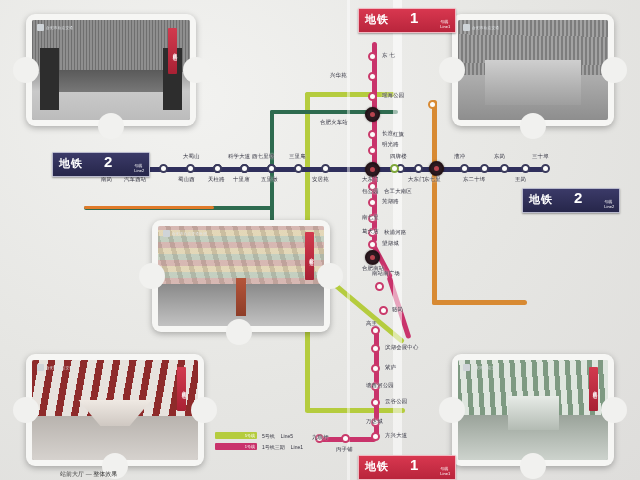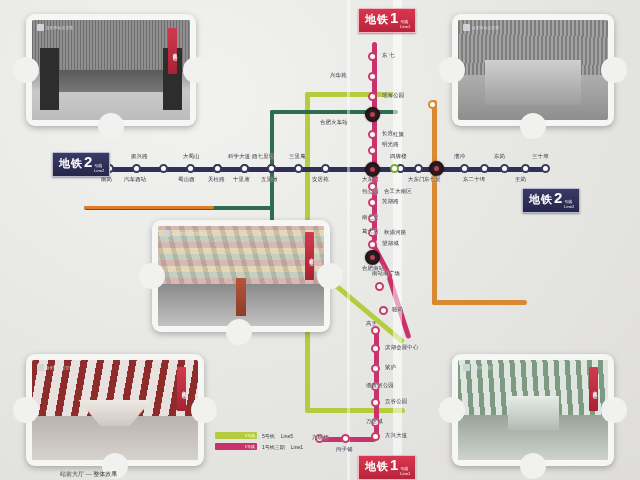--- a/index.html
+++ b/index.html
@@ -40,20 +40,21 @@
   }
   .lbl.r{text-align:right;}
   
   .badge{
     position:absolute;z-index:30;
     color:#fff;font-weight:bold;
     padding:3px 5px 3px 6px;
     display:flex;align-items:baseline;
     box-shadow:0 1px 2px rgba(0,0,0,.35);
     border-radius:1px;
+    gap:20px;
   }
   .badge .bt{font-size:11px;letter-spacing:1px;}
   .badge .bn{font-size:15px;line-height:11px;padding:0 1px;font-weight:bold;}
   .badge .bs{font-size:4px;line-height:4.5px;text-align:left;margin-left:1px;}
   .badge .bs b{display:block;font-weight:normal;}
   .badge.red{background:linear-gradient(180deg,#d8374f,#b9253c);border:1px solid #f1b9c2;}
   .badge.blue{background:linear-gradient(180deg,#3b3a68,#26264a);border:1px solid #b9bacd;}
   
   .card{
     position:absolute;z-index:20;

